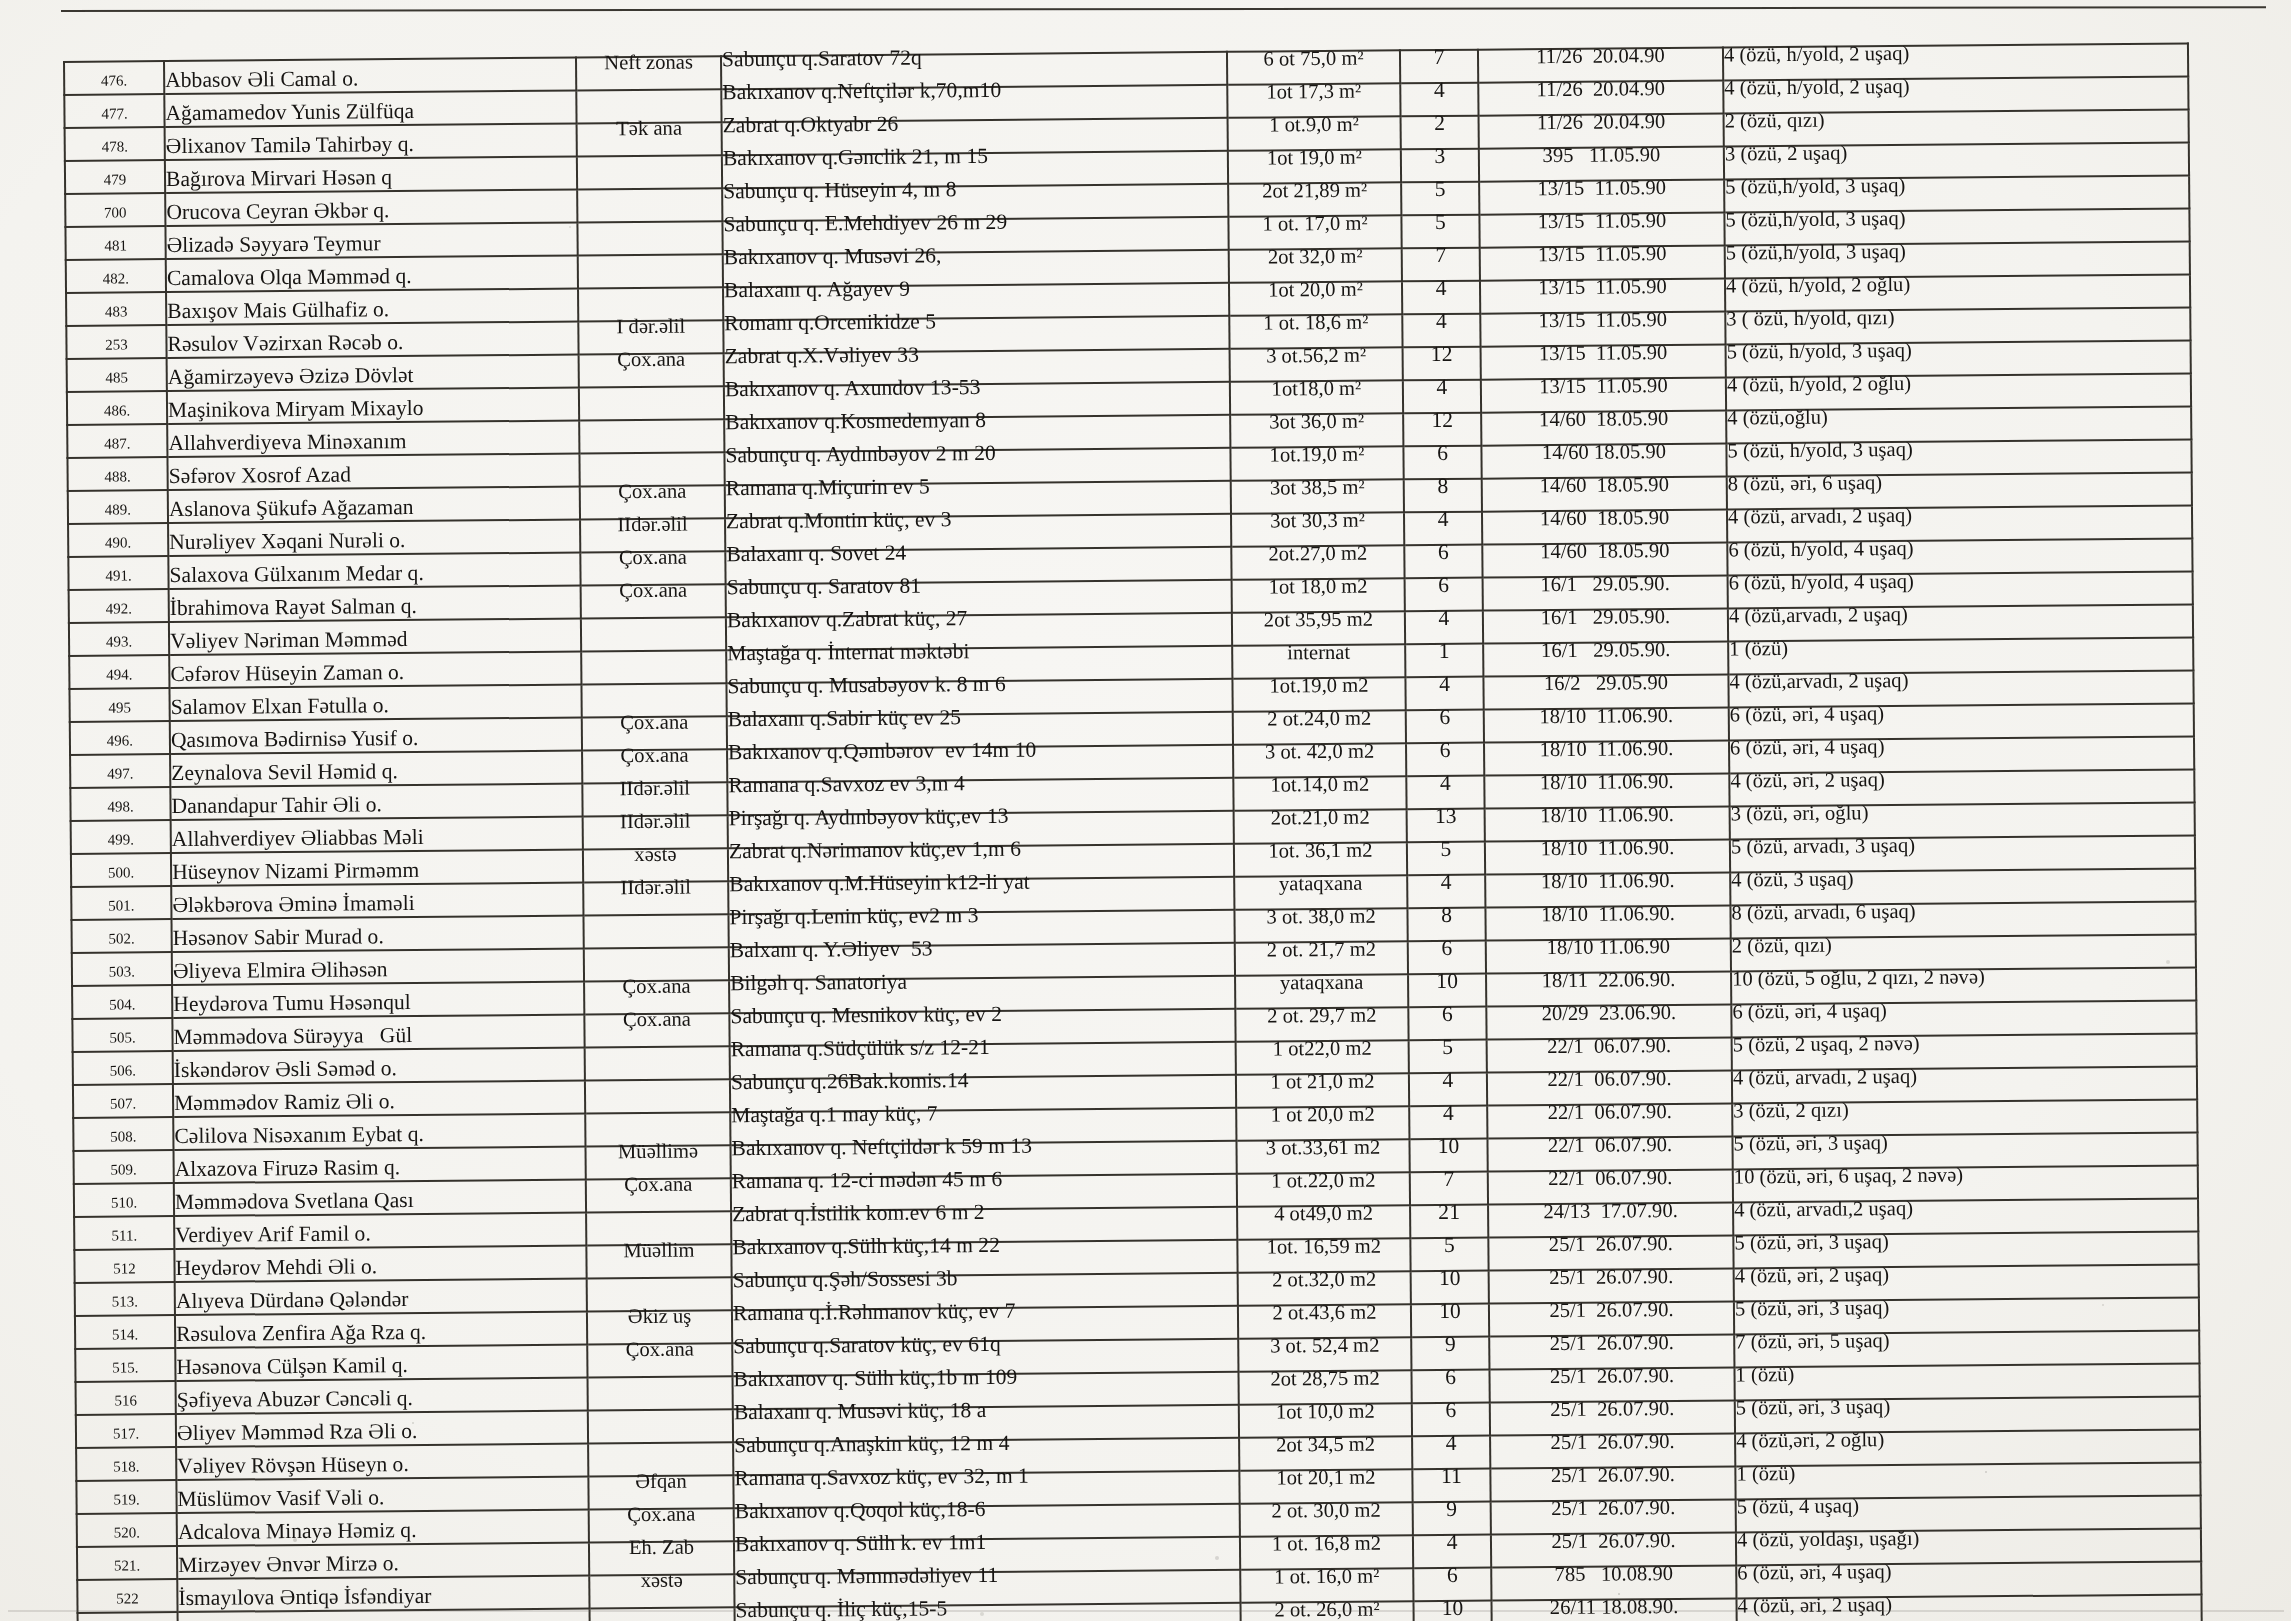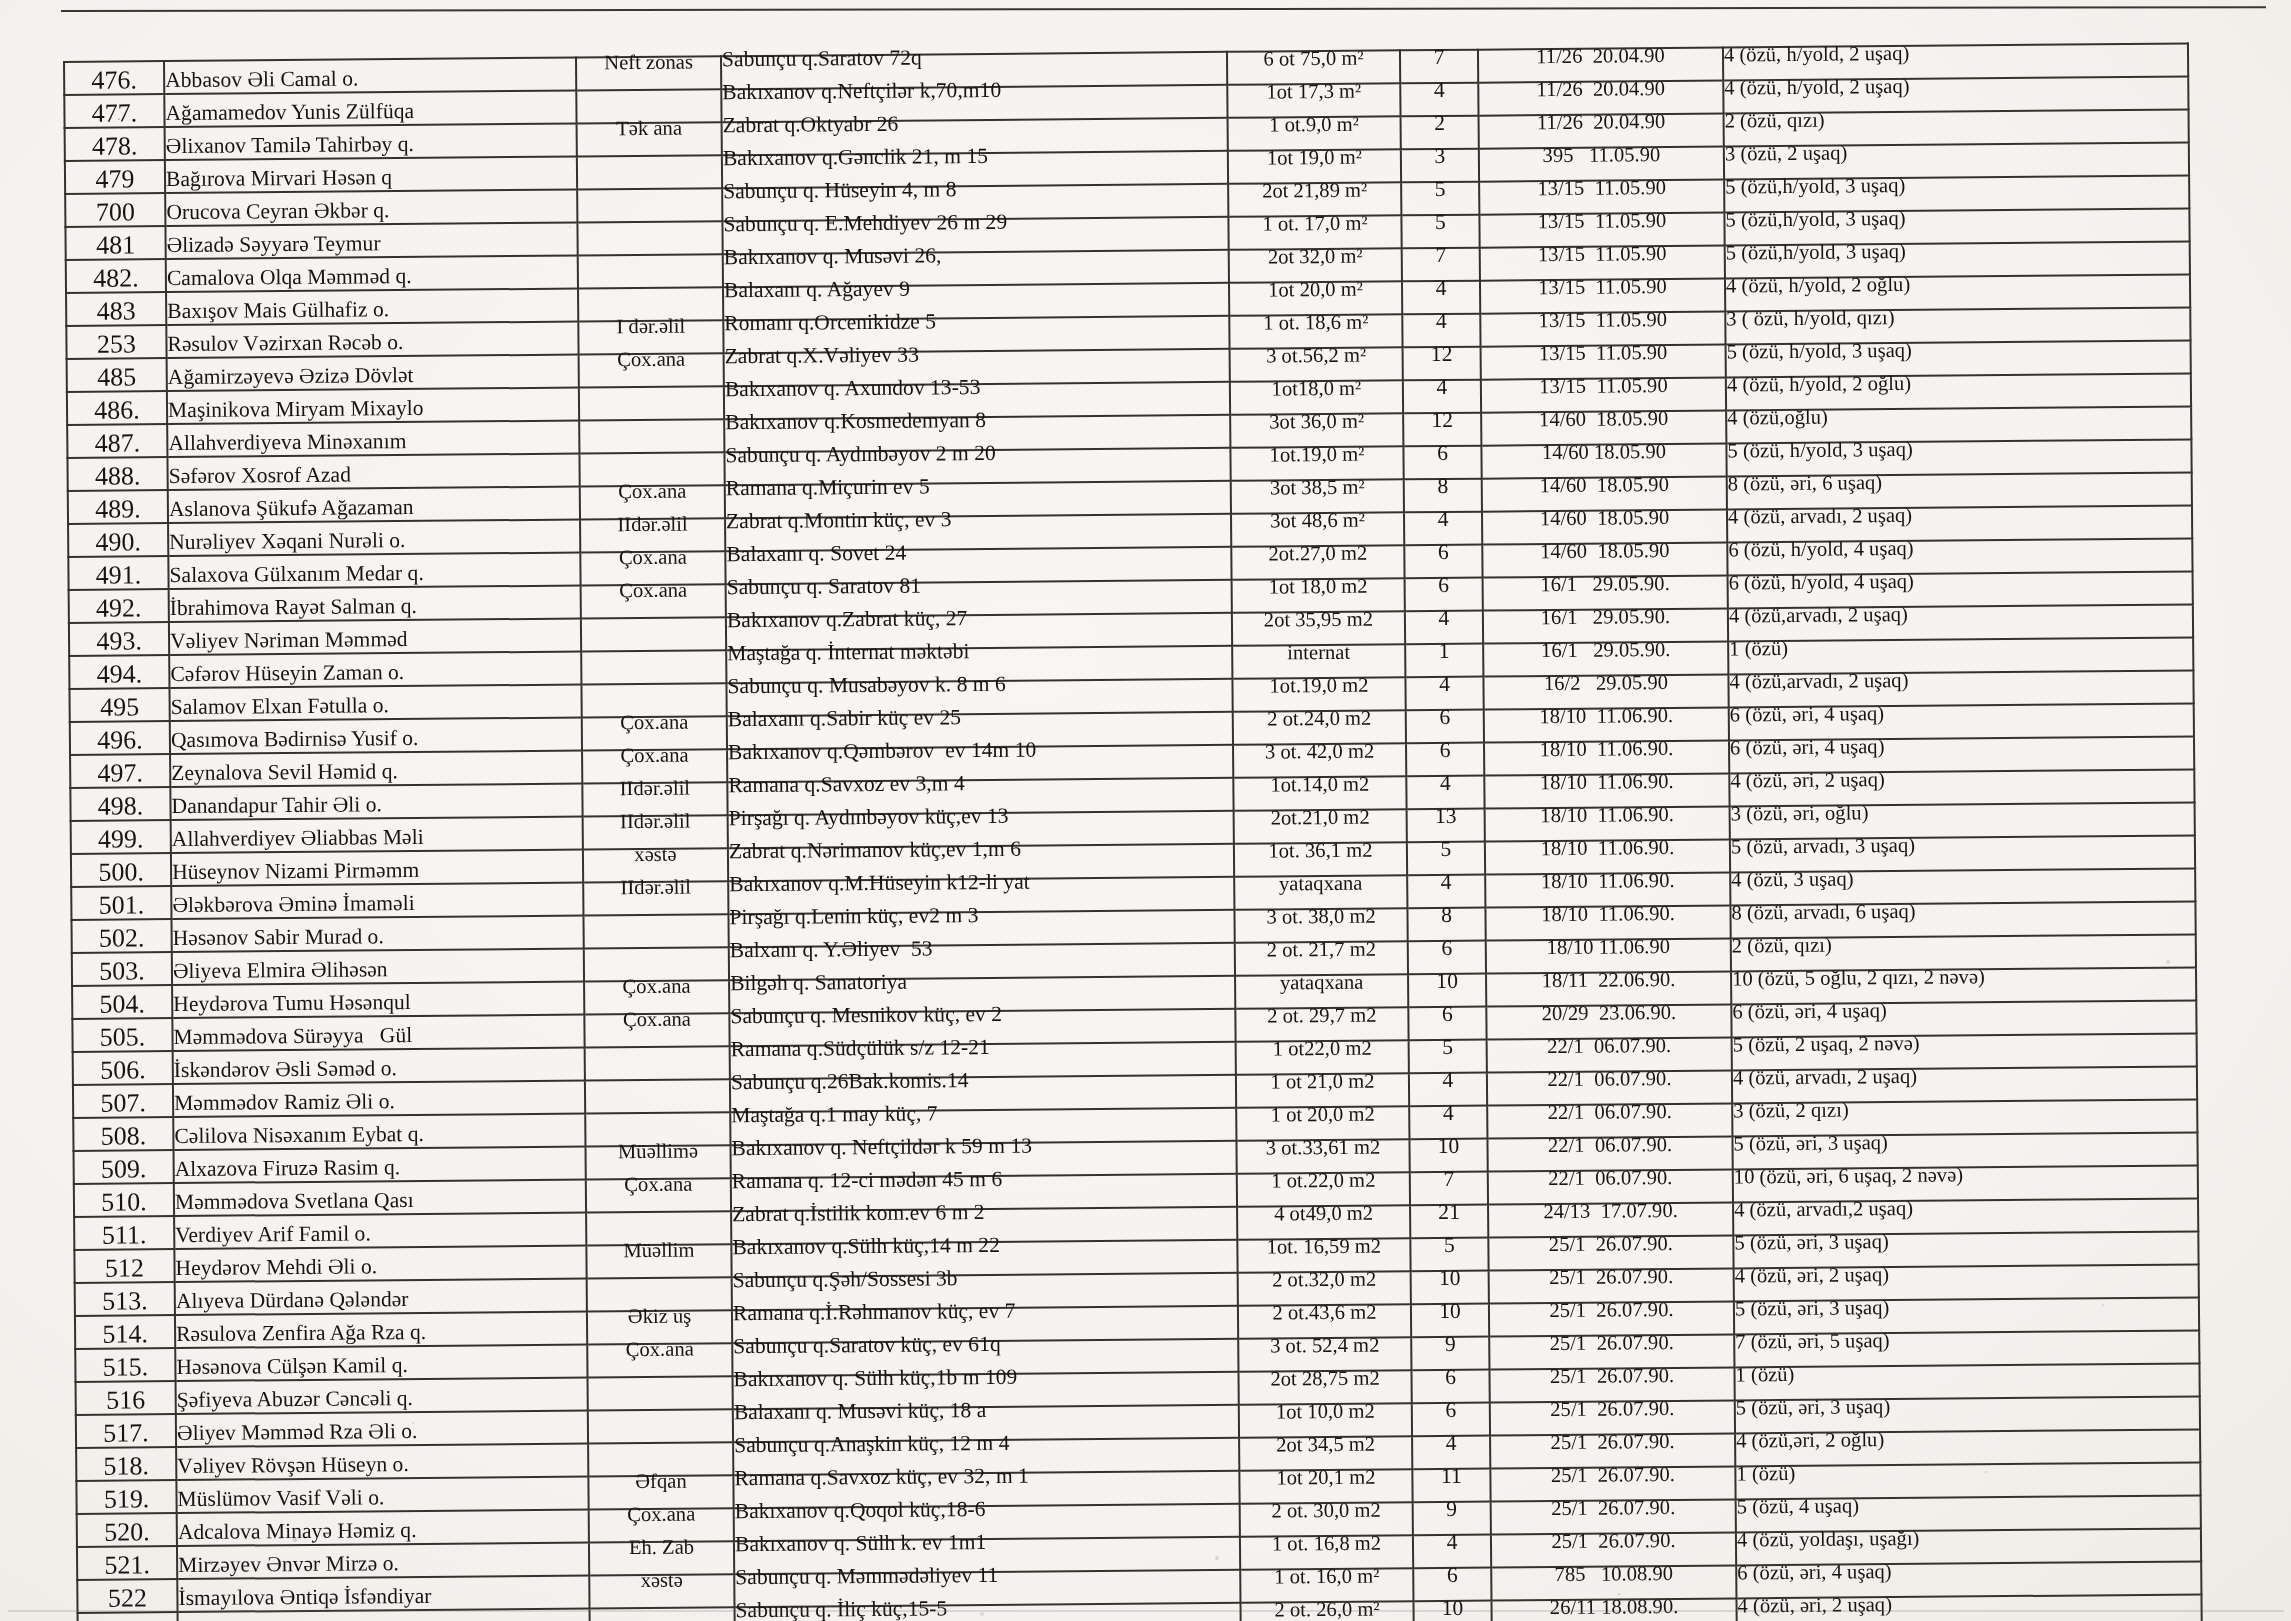--- a/index.html
+++ b/index.html
@@ -29,21 +29,21 @@
   table.doc td{
     border:2px solid #35322c;
     height:31px;
     padding:0;
     vertical-align:middle;
     overflow:visible;
   }
   table.doc span{position:relative;display:inline-block;line-height:1.05;white-space:pre;}
   col.w0{width:100px} col.w1{width:412px} col.w2{width:145px} col.w3{width:506px}
   col.w4{width:173px} col.w5{width:78px}  col.w6{width:245px} col.w7{width:465px}
-  td.c0{text-align:center;font-size:26px}
+  td.c0{text-align:center;font-size:15px}
   td.c1{text-align:left;padding-left:15.7px;font-size:21.6px}
   td.c2{text-align:center;font-size:20.6px}
   td.c3{text-align:left;padding-left:11.8px;font-size:21.6px}
   td.c4{text-align:center;font-size:20.6px}
   td.c5{text-align:center;font-size:21.6px}
   td.c6{text-align:center;font-size:20.6px}
   td.c7{text-align:left;padding-left:9.8px;font-size:20.6px}
   td.c0 span{top:2.9px}
   td.c1 span{top:2.9px}
   td.c2 span{top:-10.8px}
@@ -229,21 +229,21 @@
           <td class="c4"><span>3ot 38,5 m²</span></td>
           <td class="c5"><span>8</span></td>
           <td class="c6"><span>14/60  18.05.90</span></td>
           <td class="c7"><span>8 (özü, əri, 6 uşaq)</span></td>
         </tr>
         <tr>
           <td class="c0"><span>490.</span></td>
           <td class="c1"><span>Nurəliyev Xəqani Nurəli o.</span></td>
           <td class="c2"><span>IIdər.əlil</span></td>
           <td class="c3"><span>Zabrat q.Montin küç, ev 3</span></td>
-          <td class="c4"><span>3ot 48,6 m²</span></td>
+          <td class="c4"><span>3ot 30,3 m²</span></td>
           <td class="c5"><span>4</span></td>
           <td class="c6"><span>14/60  18.05.90</span></td>
           <td class="c7"><span>4 (özü, arvadı, 2 uşaq)</span></td>
         </tr>
         <tr>
           <td class="c0"><span>491.</span></td>
           <td class="c1"><span>Salaxova Gülxanım Medar q.</span></td>
           <td class="c2"><span>Çox.ana</span></td>
           <td class="c3"><span>Balaxanı q. Sovet 24</span></td>
           <td class="c4"><span>2ot.27,0 m2</span></td>

